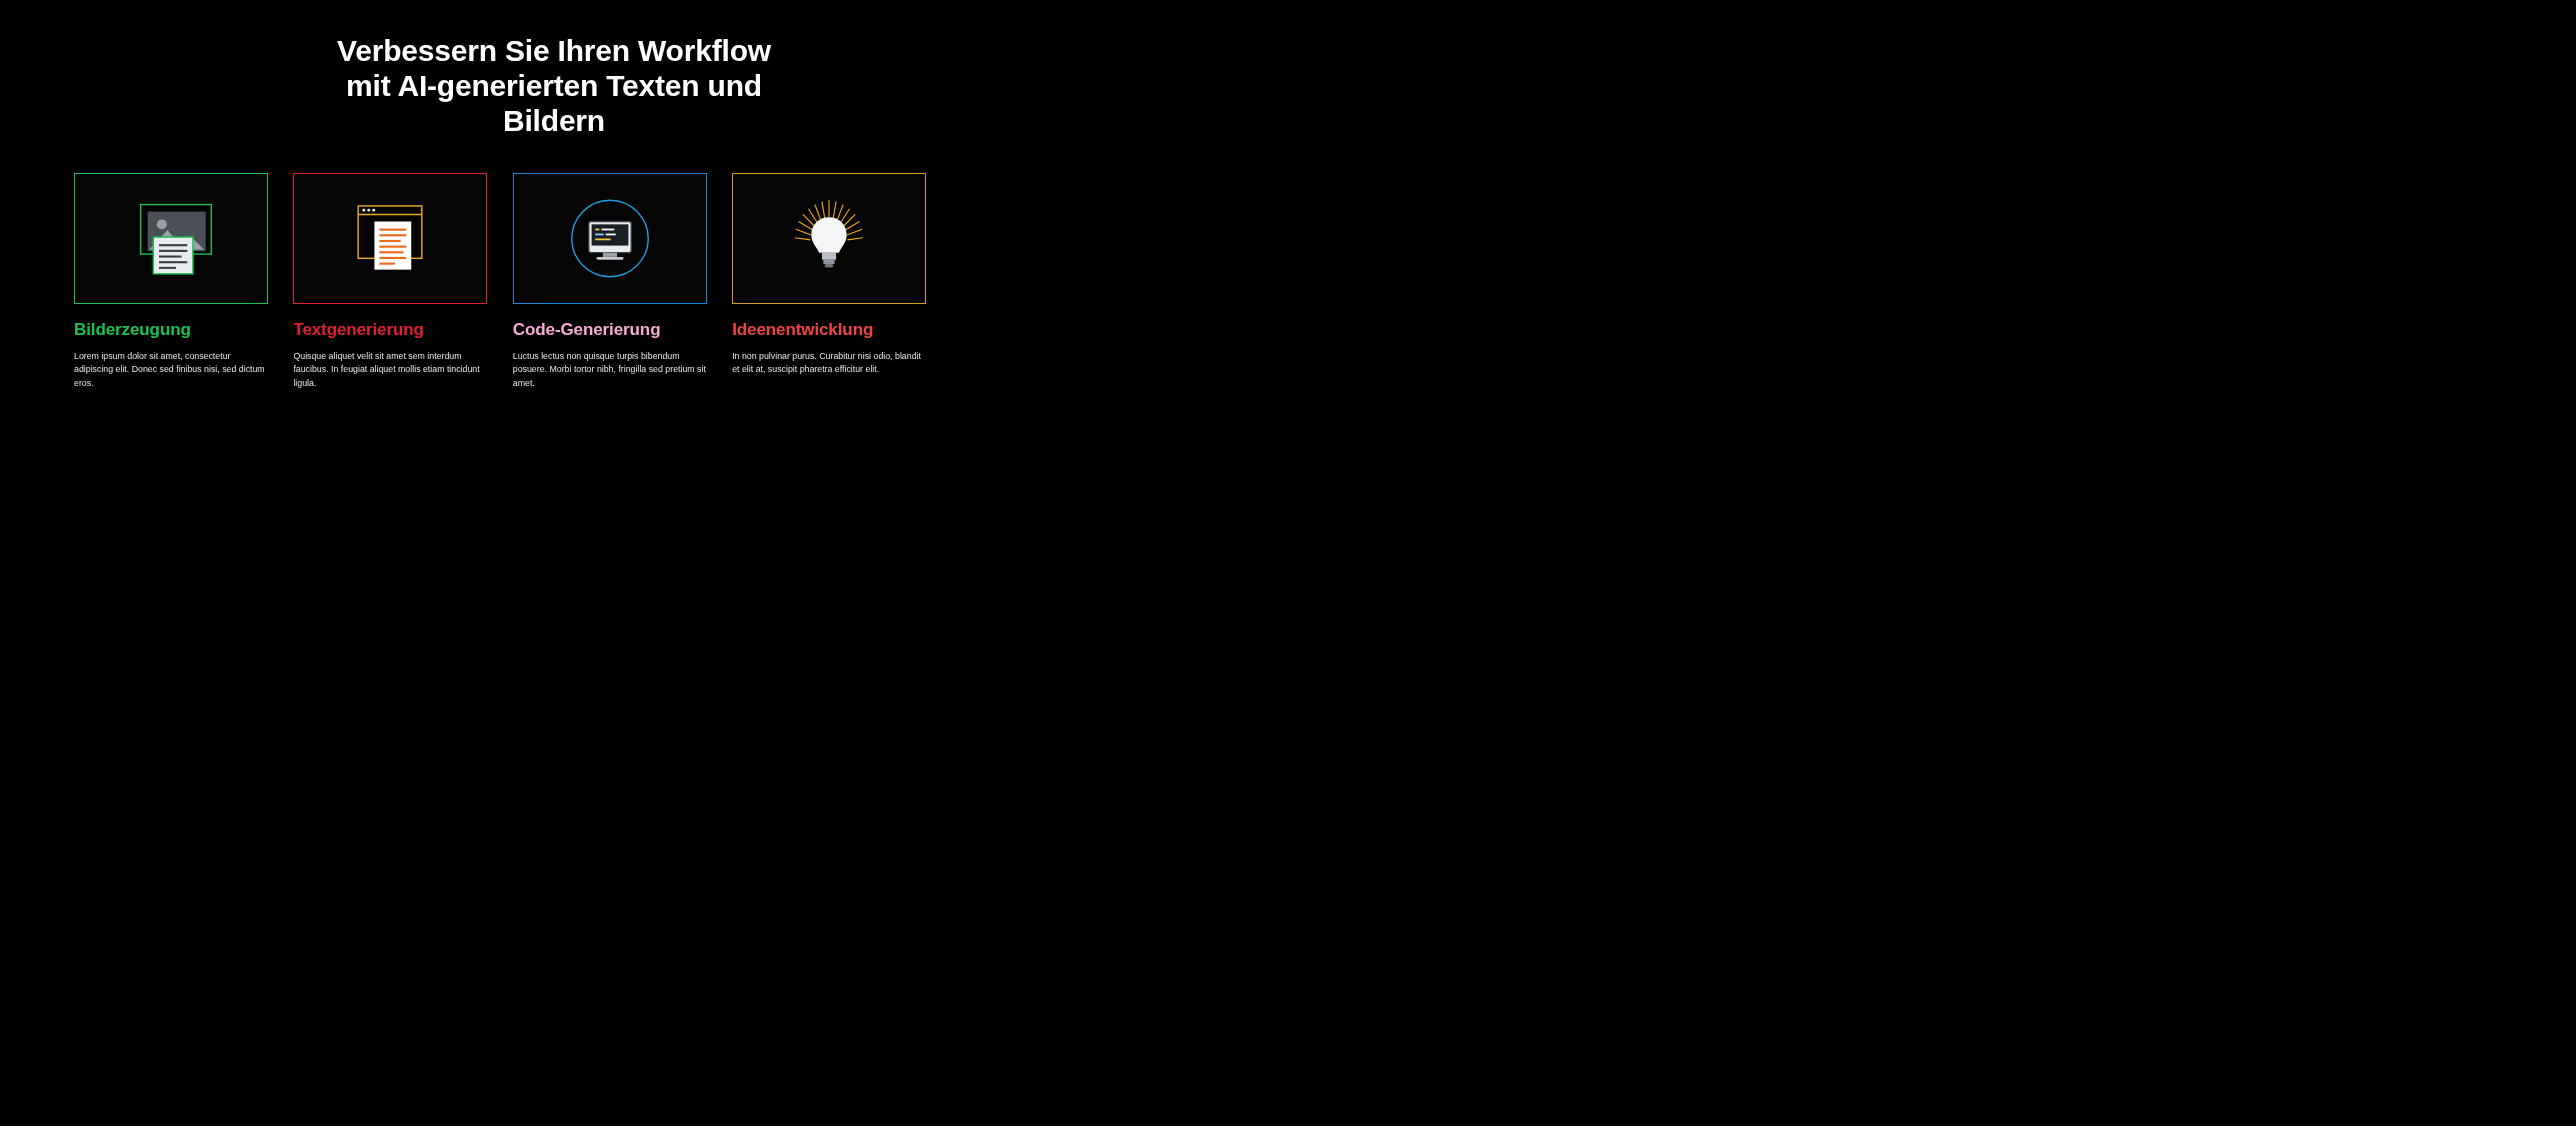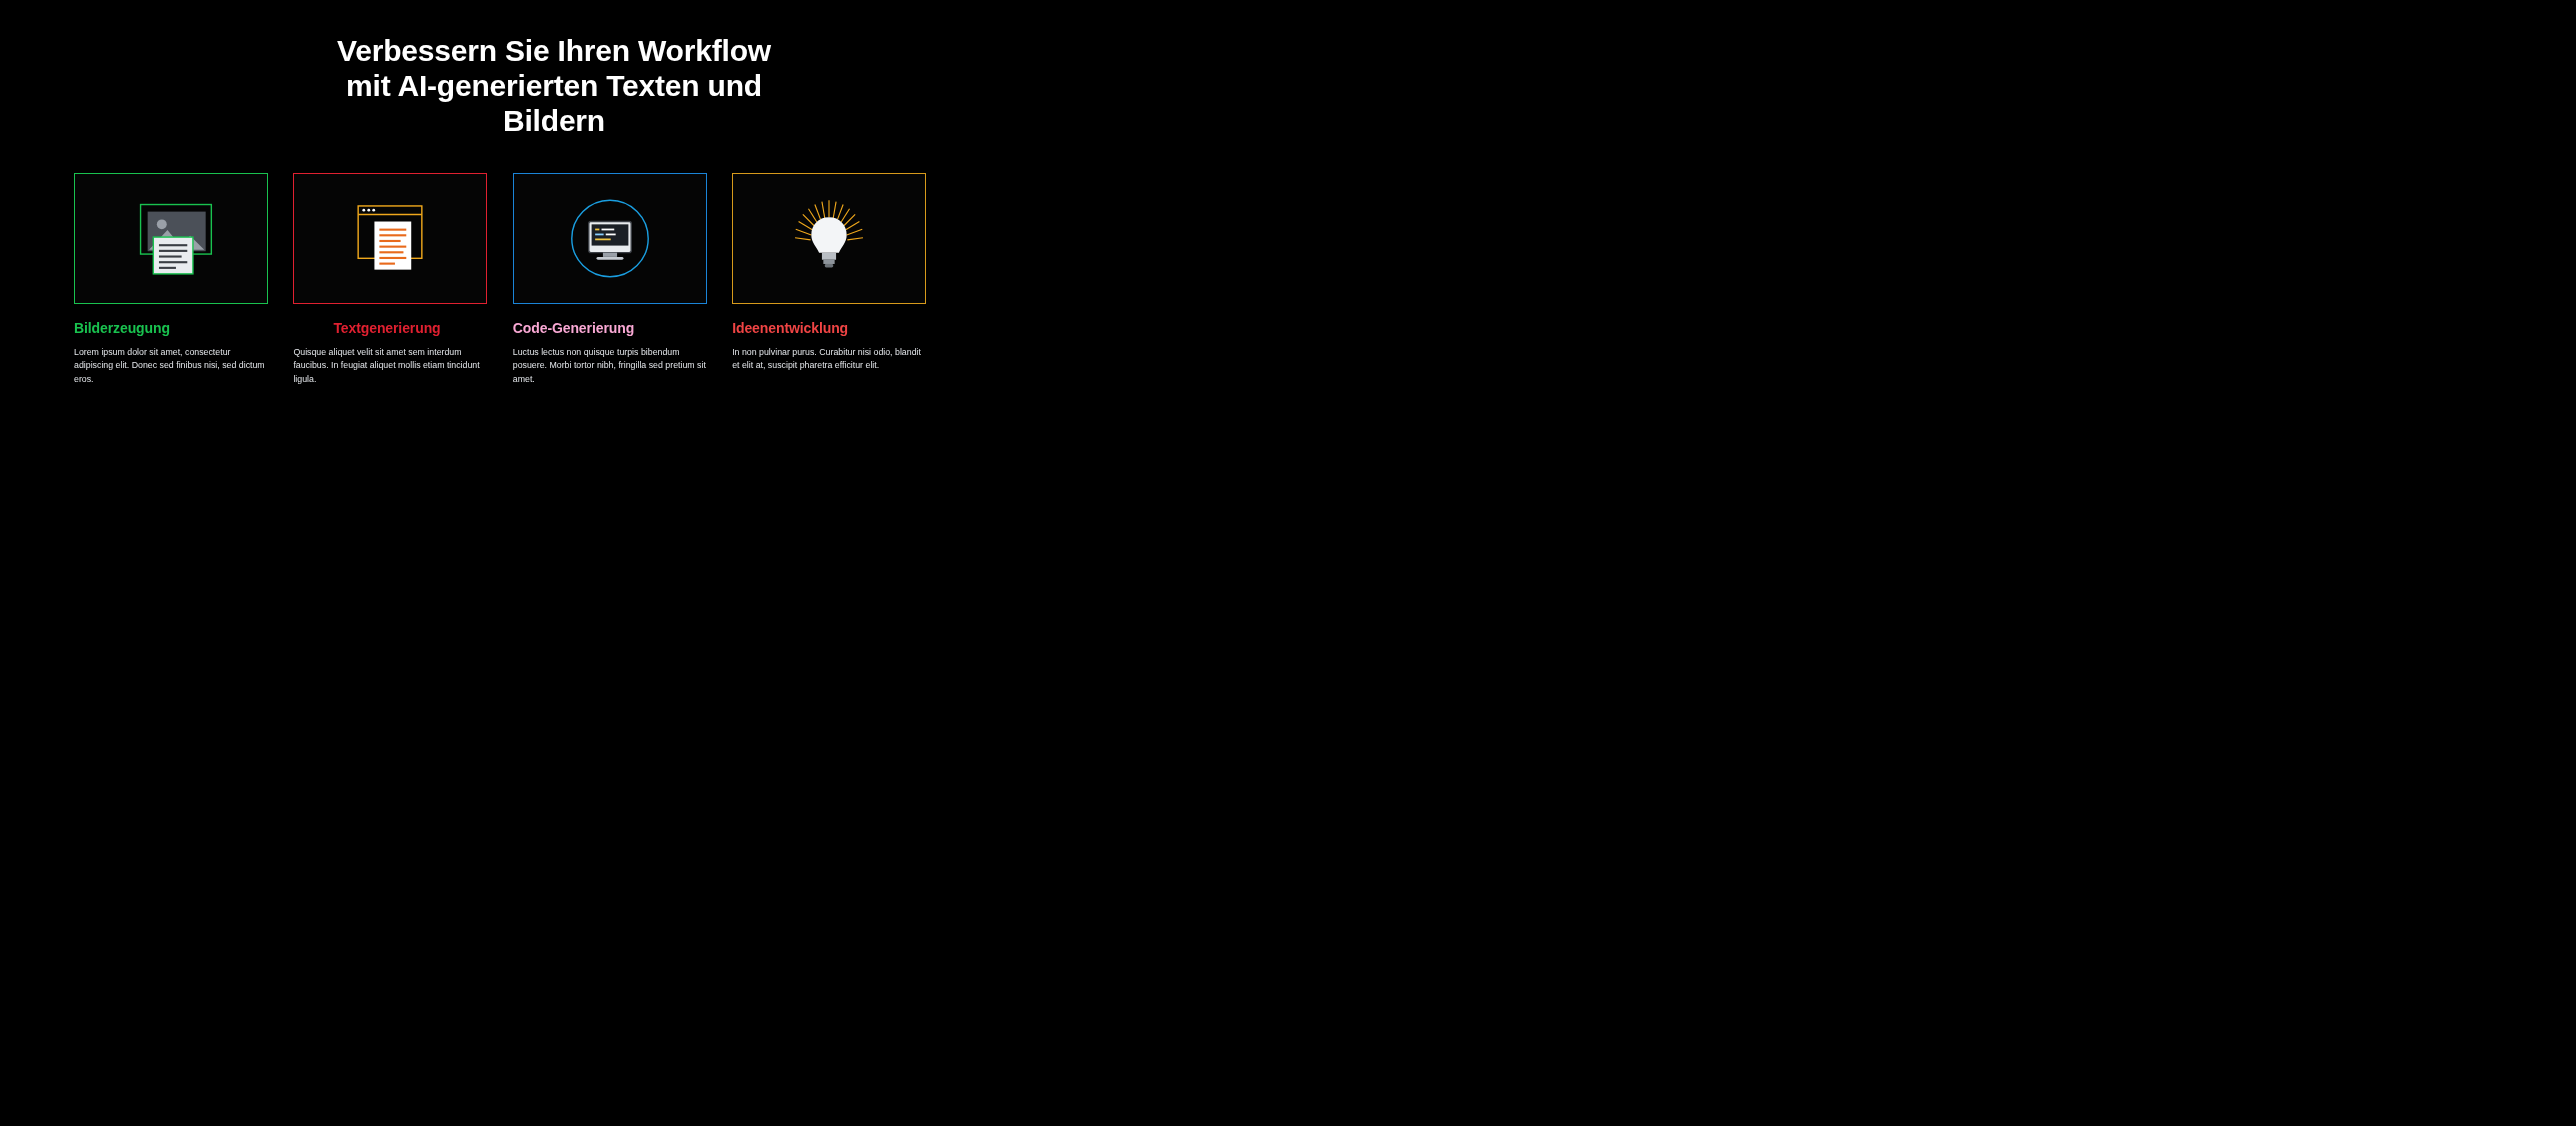--- a/index.html
+++ b/index.html
@@ -64,37 +64,37 @@
     border: 0.7px solid #2e2e2e;
     background: #050505;
     display: flex;
     align-items: center;
     justify-content: center;
     position: relative;
     overflow: hidden;
   }
   .card-title {
     margin-top: 15.6px;
-    font-size: 14px;
+    font-size: 17px;
     font-weight: 700;
     letter-spacing: -0.1px;
   }
   .card-text {
     margin-top: 10px;
     font-size: 8.8px;
     line-height: 13.8px;
     color: #e3e6ea;
     font-weight: 400;
   }
 
   
   .c-green .card-figure { border-color: #19c24f; }
   .c-green .card-title { color: #19c24f; }
   .c-red .card-figure { border-color: #e02030; }
-  .c-red .card-title { color: #e02030; margin-left: 40px; }
+  .c-red .card-title { color: #e02030; }
   .c-blue .card-figure { border-color: #1a84d8; }
   .c-blue .card-title { color: #f9a8d4; }
   .c-amber .card-figure { border-color: #d79a1b; }
   .c-amber .card-title { color: #ef4444; }
 
   svg { display: block; }
 </style>
 </head>
 <body>
 

